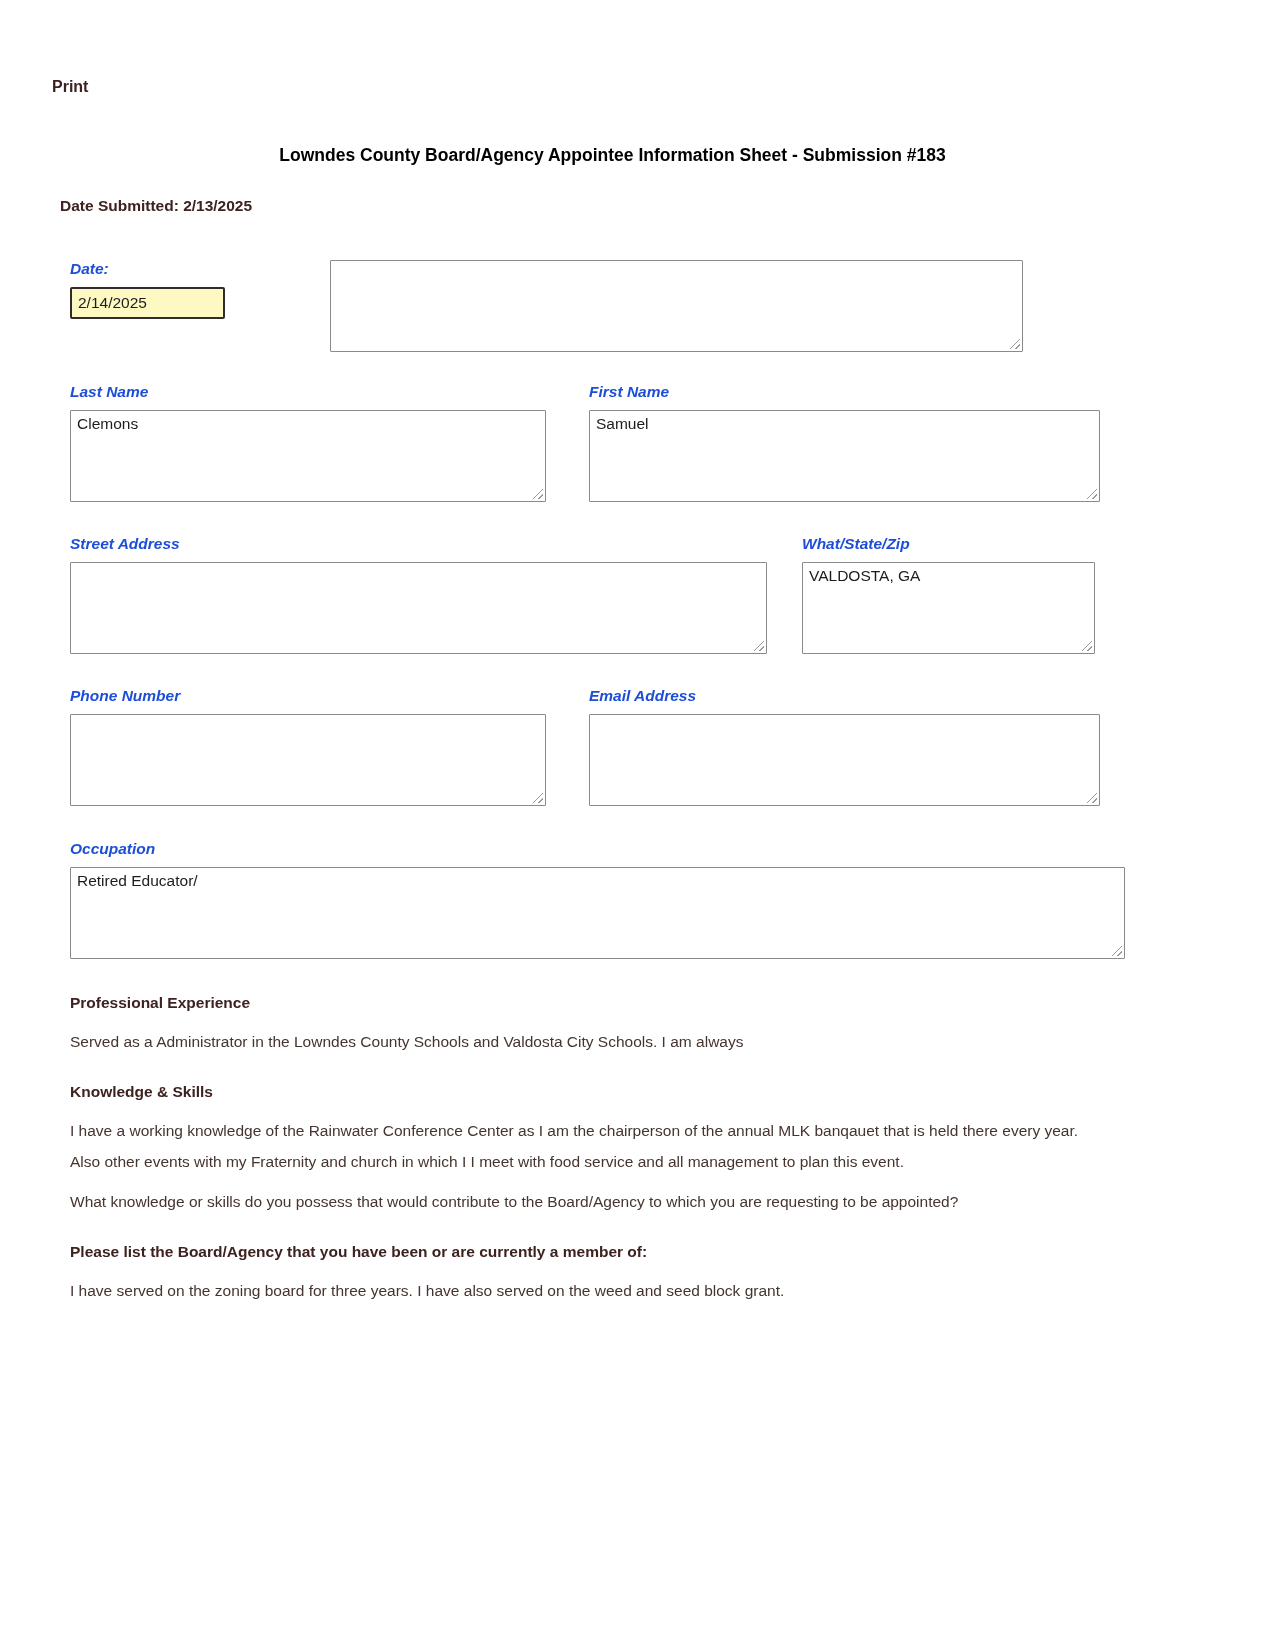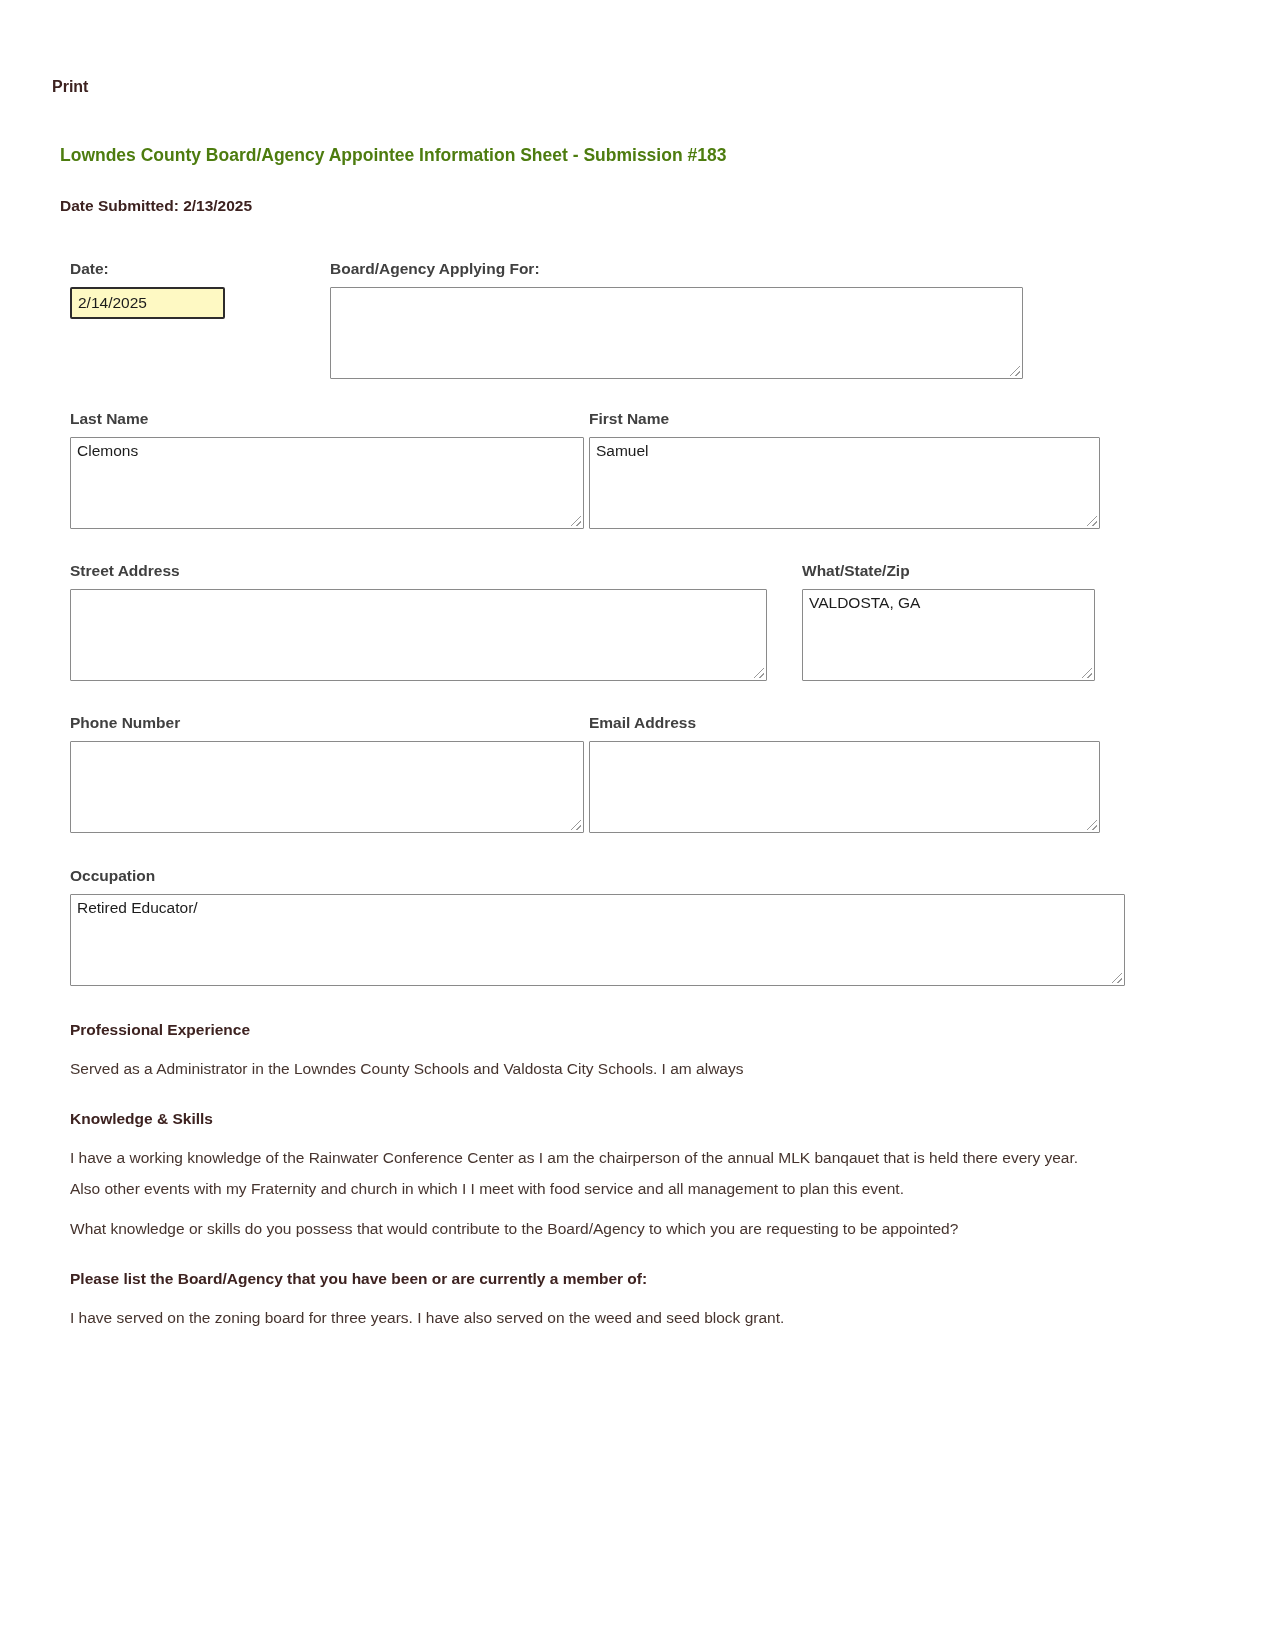--- a/index.html
+++ b/index.html
@@ -20,34 +20,36 @@
     color: #3d2220;
     margin-left: -18px; 
     cursor: pointer;
     display: inline-block;
   }
   h1.page-title {
     margin-top: 49px;
     margin-left: -10px;
     font-size: 17.5px;
     font-weight: bold;
-    color: #4d7c0f;
+    color: #000000;
+    text-align: center;
   }
   .date-submitted {
     margin-top: 31px;
     margin-left: -10px;
     font-size: 15.5px;
     font-weight: bold;
     color: #3d2220;
   }
   .label {
     font-size: 15.5px;
     font-weight: bold;
-    color: #404040;
+    color: #1d4ed8;
     margin-bottom: 9px;
+    font-style: italic;
   }
   .row { display: flex; align-items: flex-start; }
   .row-date      { margin-top: 45px; }
   .row-name      { margin-top: 27px; }
   .row-address   { margin-top: 29px; }
   .row-contact   { margin-top: 29px; }
   .row-occupation{ margin-top: 30px; }
 
   .col-date  { width: 260px; }
   .col-board { width: 693px; }
@@ -76,21 +78,21 @@
     background: #fff;
     resize: none;
     outline: none;
     font-family: "Liberation Sans", sans-serif;
     font-size: 15.5px;
     color: #1c1c1c;
     padding: 4px 6px;
     height: 92px;
   }
   .ta-board  { width: 693px; }
-  .ta-half-l { width: 514px; }
+  .ta-half-l { width: 476px; }
   .ta-half-r { width: 511px; }
   .ta-street { width: 697px; }
   .ta-city   { width: 293px; height: 92px; }
   .ta-full   { width: 1055px; }
   
   .ta-wrap::after {
     content: "";
     position: absolute;
     right: 3px;
     bottom: 3px;
@@ -131,21 +133,20 @@
 
   <div class="date-submitted">Date Submitted: 2/13/2025</div>
 
   
   <div class="row row-date">
     <div class="col-date">
       <div class="label">Date:</div>
       <input class="date-input" type="text" value="2/14/2025" style="">
     </div>
     <div class="col-board">
-      <div class="label">Board/Agency Applying For:</div>
       <span class="ta-wrap"><textarea class="ta ta-board" style=""></textarea></span>
     </div>
   </div>
 
   
   <div class="row row-name">
     <div class="col-left">
       <div class="label">Last Name</div>
       <span class="ta-wrap"><textarea class="ta ta-half-l" style="">Clemons</textarea></span>
     </div>

